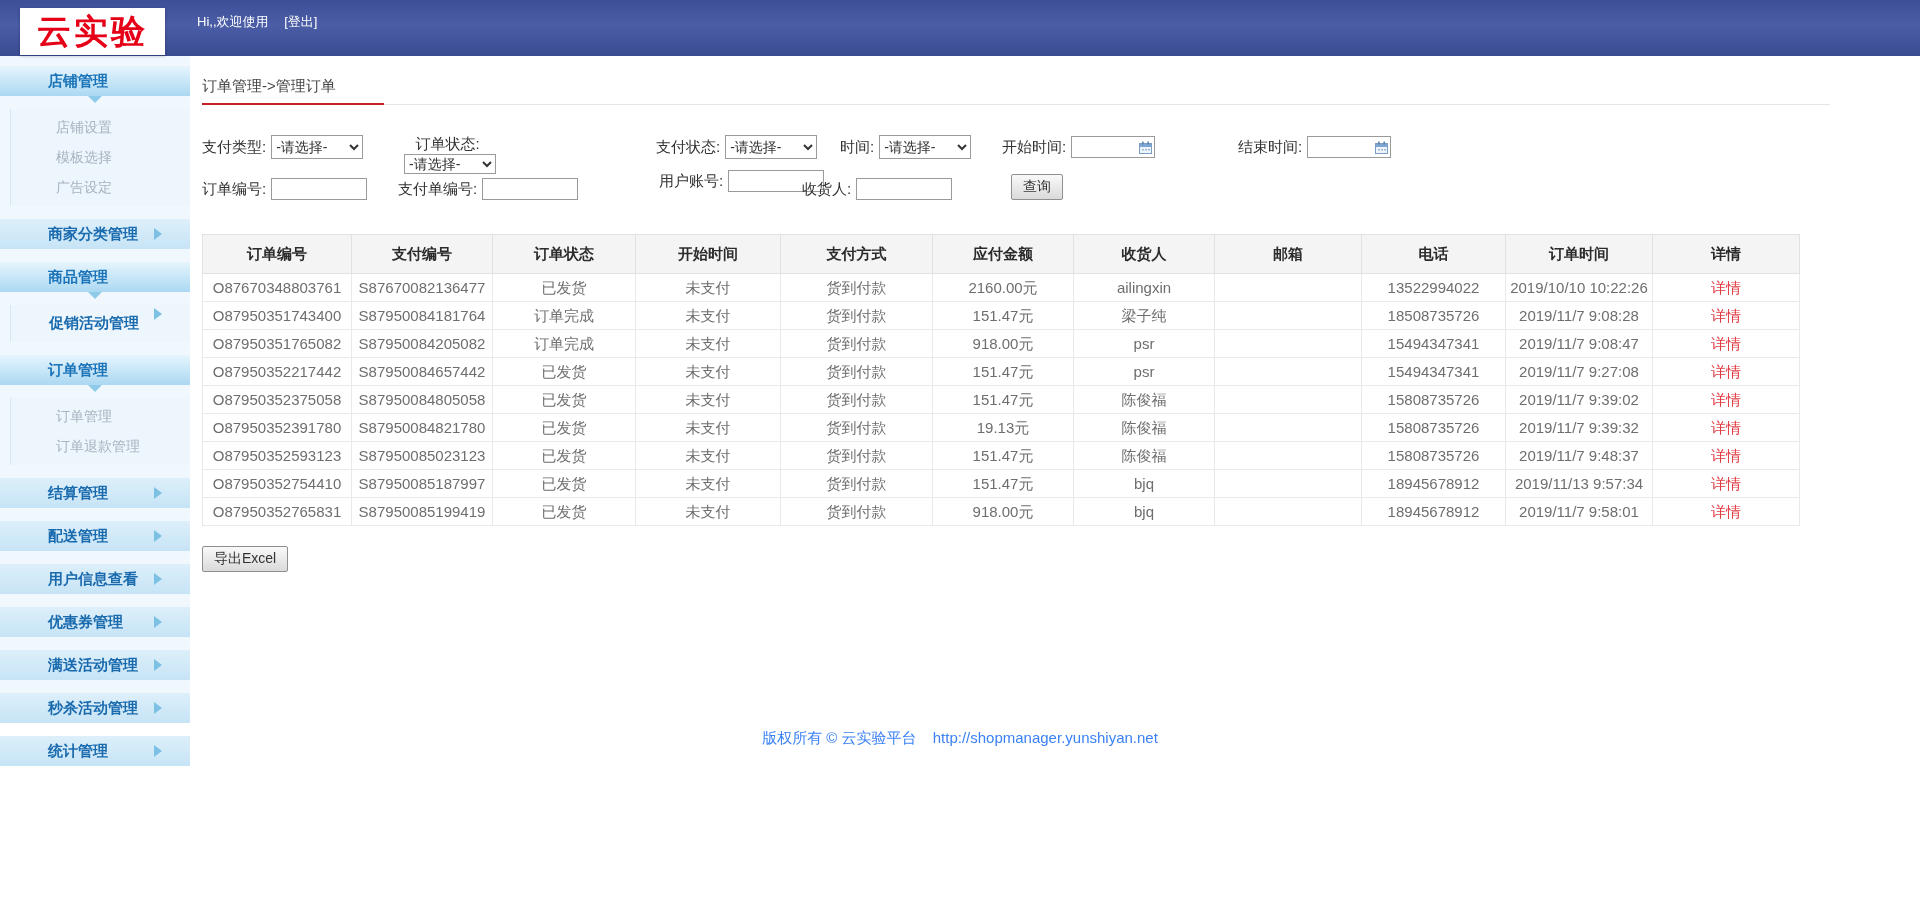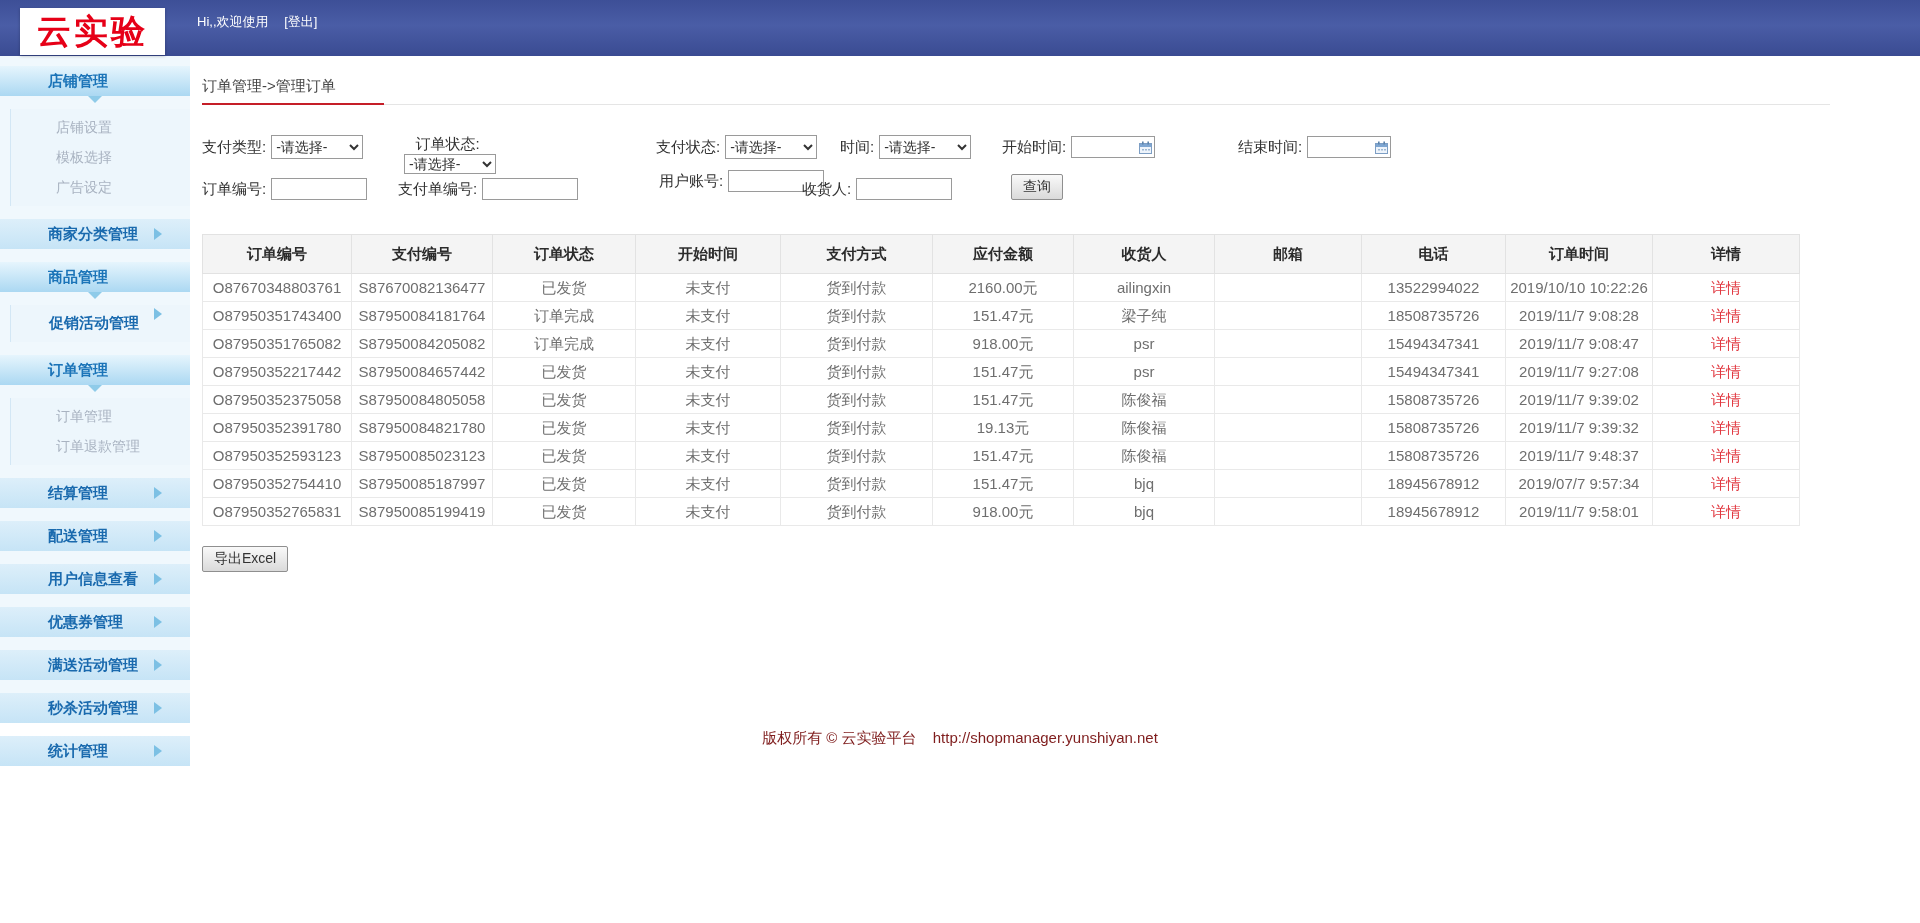--- a/index.html
+++ b/index.html
@@ -62,21 +62,21 @@
   table.orders th { background:#f4f4f4; border:1px solid #e2e2e2; height:39px;
     font-size:15px; color:#2b2b2b; font-weight:bold; text-align:center; }
   table.orders td { border:1px solid #e9e9e9; height:28px; text-align:center;
     font-size:15px; color:#6e6e6e; padding:2px 4px; line-height:18px; }
   td.c-amount { text-align:right; padding-right:24px; }
   .detail-link { color:#e13840; cursor:pointer; text-decoration:none; }
 
   .export-row { margin-top:20px; }
 
   
-  .footer { text-align:center; margin-top:6px; font-size:15px; color:#7f1d1d; }
+  .footer { text-align:center; margin-top:6px; font-size:15px; color:#3b82f6; }
   .footer span { margin:0 6px; }
 </style>
 </head>
 <body>
 
 <div class="header">
   <div class="logo-box">
     <span class="logo-text">云实验</span>
   </div>
   <div class="welcome">
@@ -378,21 +378,21 @@
           <tr>
             <td>O87950352754410</td>
             <td>S87950085187997</td>
             <td>已发货</td>
             <td>未支付</td>
             <td>货到付款</td>
             <td class="c-amount">151.47元</td>
             <td>bjq</td>
             <td></td>
             <td>18945678912</td>
-            <td>2019/07/7 9:57:34</td>
+            <td>2019/11/13 9:57:34</td>
             <td><a class="detail-link">详情</a></td>
           </tr>
 
           <tr>
             <td>O87950352765831</td>
             <td>S87950085199419</td>
             <td>已发货</td>
             <td>未支付</td>
             <td>货到付款</td>
             <td class="c-amount">918.00元</td>

